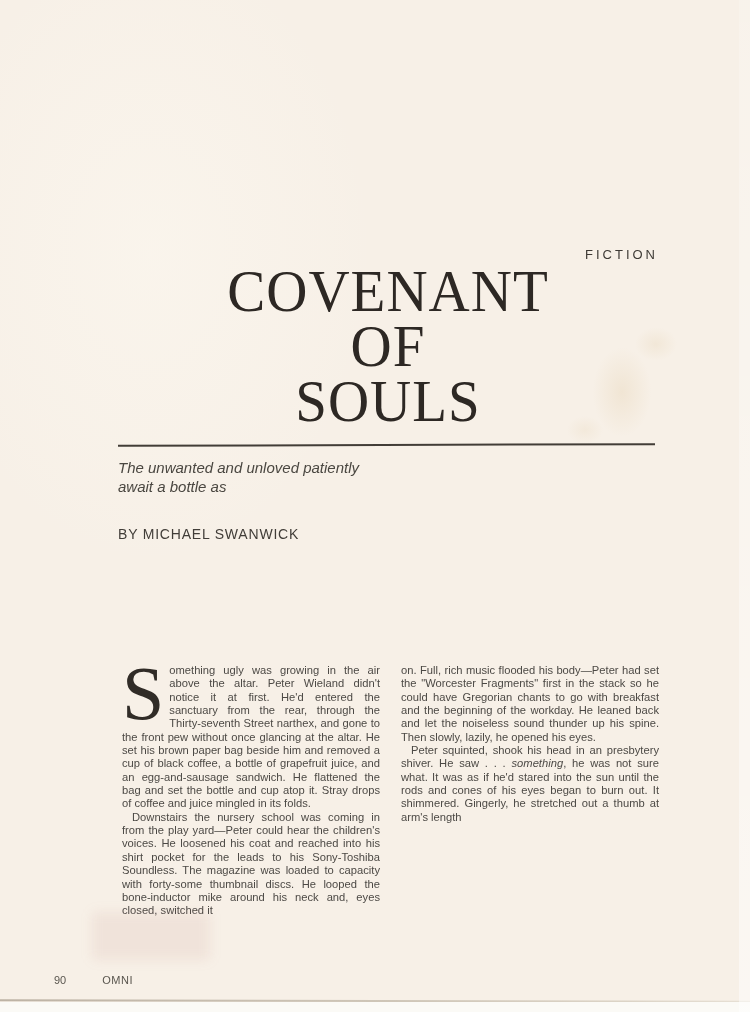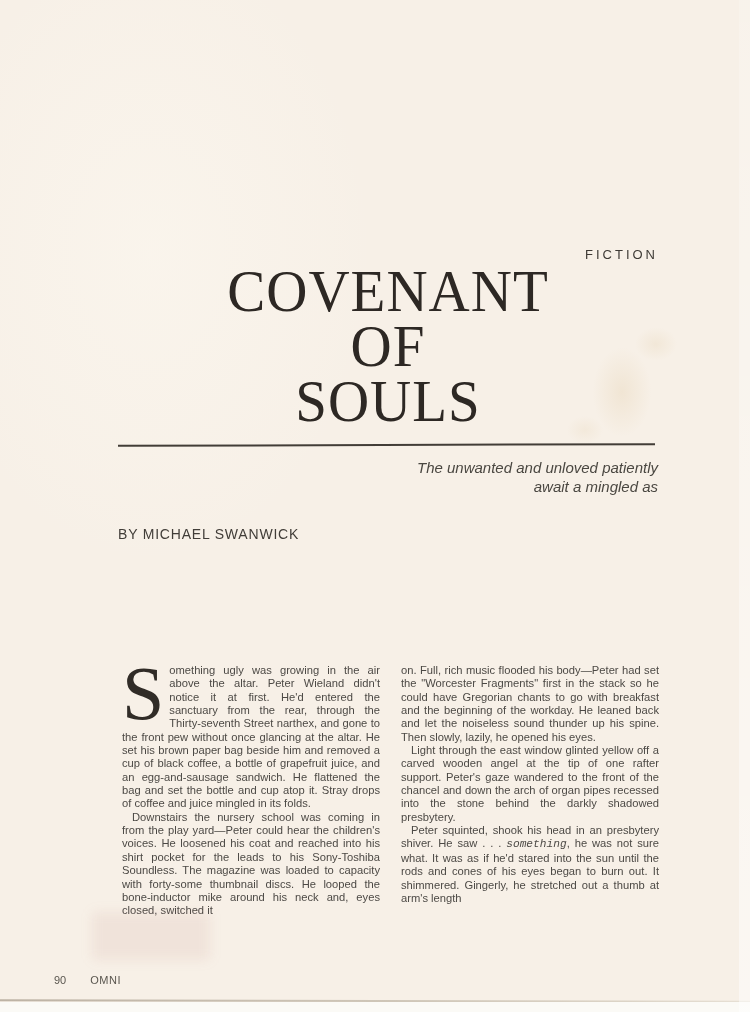--- a/index.html
+++ b/index.html
@@ -35,21 +35,21 @@
     transform: scaleY(1.04);
     transform-origin: top center;
   }
   .rule {
     position: absolute; top: 444px; left: 118px; width: 537px; height: 2px;
     background: #423d37;
     transform: rotate(-0.18deg);
   }
   .subtitle {
     position: absolute; top: 459px; left: 118px; width: 540px;
-    text-align: right;
+    text-align: left;
     font-style: italic;
     font-size: 15px; line-height: 18.5px;
     color: #4a4741;
   }
   .byline {
     position: absolute; top: 526px; left: 118px; width: 540px;
     text-align: left;
     font-size: 14px; letter-spacing: 0.8px;
     color: #413d38;
   }
@@ -68,33 +68,33 @@
   .col p { margin: 0; }
   .col p.indent { text-indent: 10px; }
   .dropcap {
     float: left;
     font-family: "Liberation Serif", serif;
     font-size: 76px; line-height: 55px;
     height: 54px;
     margin: 2px 5px 0 0;
     color: #312c27;
   }
-  .ital { font-style: italic; font-family: Liberation Mono, monospace; }
+  .ital { font-style: italic; }
 
   .credit {
     position: absolute; top: 898px; left: 118px; width: 540px;
     text-align: center;
     font-size: 14px; letter-spacing: 0.8px;
     color: #3f3b36;
   }
 
   .folio {
     position: absolute; top: 974px; left: 54px;
     font-size: 11px; color: #5a564f;
-    display: flex; gap: 24px;
+    display: flex; gap: 36px;
   }
   .folio .mag { letter-spacing: 0.5px; text-align: center; }
 
   
   .ghost-smudge {
     position: absolute; left: 92px; top: 912px; width: 118px; height: 48px;
     background: rgba(190,120,105,0.10);
     filter: blur(6px);
     border-radius: 4px;
   }
@@ -123,33 +123,32 @@
   <div class="title">
     <div>COVENANT</div>
     <div>OF</div>
     <div>SOULS</div>
   </div>
 
   <div class="rule"></div>
 
   <div class="subtitle">
     <div>The unwanted and unloved patiently</div>
-    <div>await a mingled as</div>
+    <div>await a bottle as</div>
   </div>
 
   <div class="byline">BY MICHAEL SWANWICK</div>
 
   <div class="columns">
     <div class="col">
       <p><span class="dropcap">S</span><span>omething ugly was growing in the air above the altar. Peter Wieland didn't notice it at first. He'd entered the sanctuary from the rear, through the Thirty-seventh Street narthex, and gone to the front pew without once glancing at the altar. He set his brown paper bag beside him and removed a cup of black coffee, a bottle of grapefruit juice, and an egg-and-sausage sandwich. He flattened the bag and set the bottle and cup atop it. Stray drops of coffee and juice mingled in its folds.</span></p>
       <p class="indent">Downstairs the nursery school was coming in from the play yard—Peter could hear the children's voices. He loosened his coat and reached into his shirt pocket for the leads to his Sony-Toshiba Soundless. The magazine was loaded to capacity with forty-some thumbnail discs. He looped the bone-inductor mike around his neck and, eyes closed, switched it</p>
     </div>
     <div class="col">
       <p>on. Full, rich music flooded his body—Peter had set the "Worcester Fragments" first in the stack so he could have Gregorian chants to go with breakfast and the beginning of the workday. He leaned back and let the noiseless sound thunder up his spine. Then slowly, lazily, he opened his eyes.</p>
-      <p class="indent">Light through the east window glinted yellow off a carved wooden angel at the tip of one rafter support. Peter's gaze wandered to the front of the chancel and down the arch of organ pipes recessed into the stone behind the darkly shadowed presbytery.</p>
       <p class="indent"><span>Peter squinted, shook his head in an presbytery shiver. He saw . . . </span><span class="ital">something</span><span>, he was not sure what. It was as if he'd stared into the sun until the rods and cones of his eyes began to burn out. It shimmered. Gingerly, he stretched out a thumb at arm's length</span></p>
     </div>
   </div>
 
 
   <div class="folio">
     <span class="num">90</span>
     <span class="mag">OMNI</span>
   </div>
 

